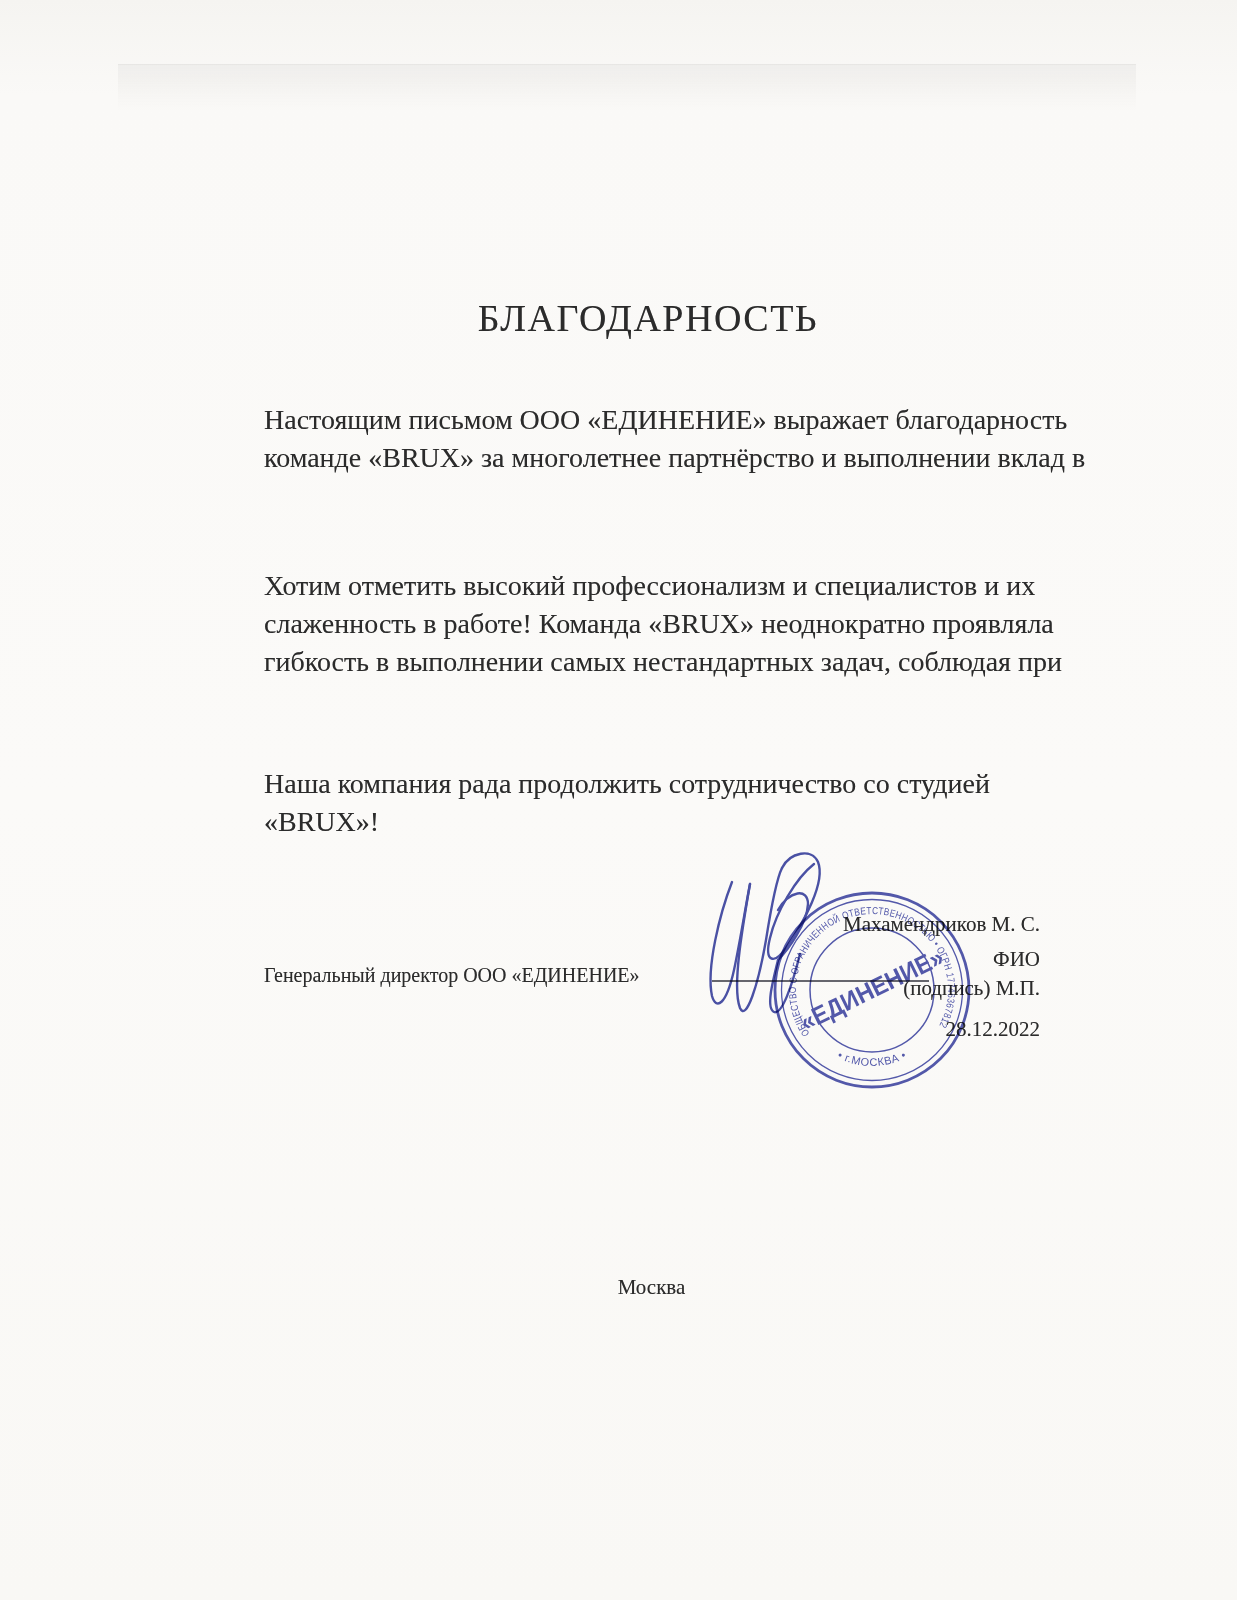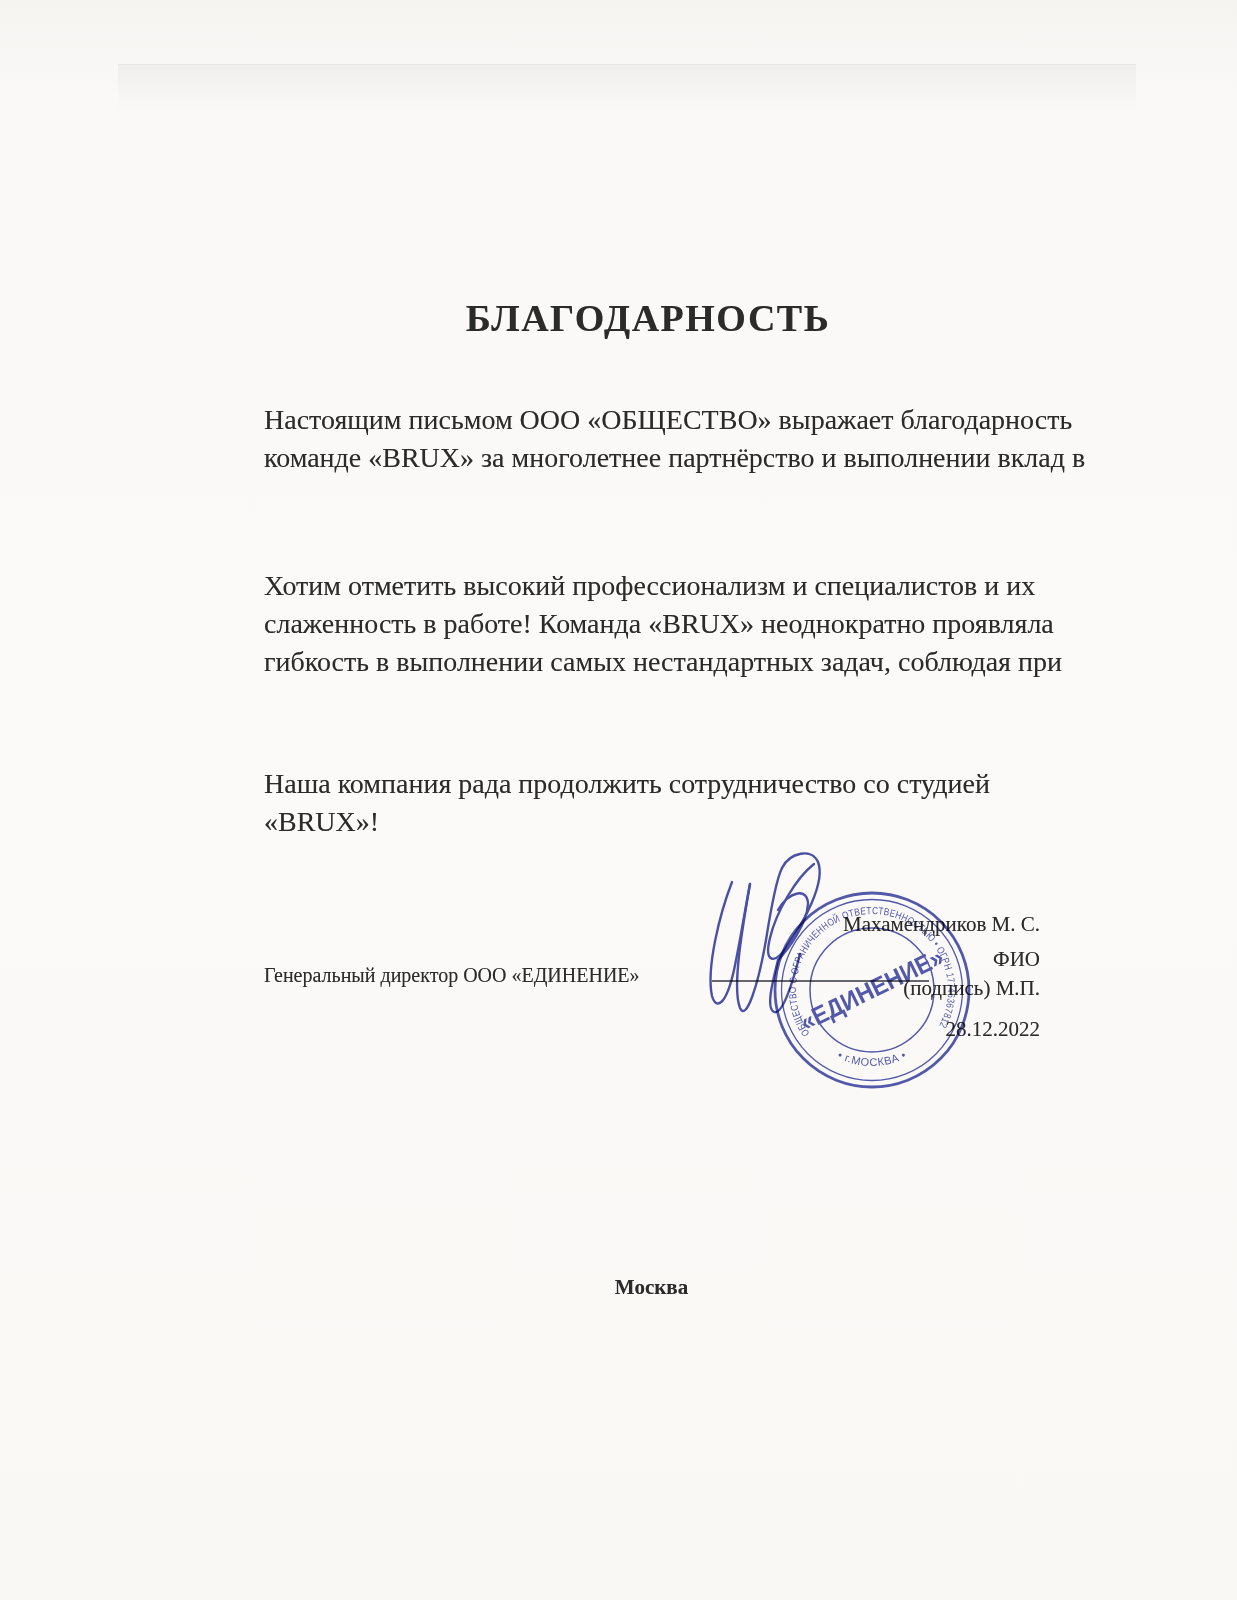--- a/index.html
+++ b/index.html
@@ -15,53 +15,53 @@
   }
   .scan-edge-top{
     position:absolute;left:118px;top:64px;width:1018px;height:46px;
     background:linear-gradient(180deg,rgba(120,115,110,0.07),rgba(120,115,110,0.0));
     border-top:1px solid rgba(90,85,80,0.10);
   }
   .doc-text{color:#2b2b2b;text-shadow:0 0 0.5px rgba(40,40,40,0.35);}
   .title{
     position:absolute;left:264px;top:296px;width:768px;
     text-align:center;font-size:38px;line-height:44px;letter-spacing:1.5px;
-    font-weight:700;
+    font-weight:400;
   }
   .para{position:absolute;left:264px;width:790px;font-size:28px;line-height:38px;}
   .para div{white-space:nowrap;}
   .p1{top:401px;}
   .p2{top:567px;}
   .p3{top:765px;}
   .sig-left{position:absolute;left:264px;top:964px;font-size:20px;white-space:nowrap;}
   .sig-right{position:absolute;right:197px;font-size:21px;white-space:nowrap;text-align:right;}
   .sr-name{top:912px;margin-left:16px;}
   .sr-fio{top:947px;}
   .sr-sign{top:976px;}
   .sr-date{top:1009px;margin-top:8px;}
-  .footer-city{position:absolute;left:264px;top:1275px;width:775px;text-align:center;font-size:21px;font-weight:bold;}
+  .footer-city{position:absolute;left:264px;top:1275px;width:775px;text-align:center;font-size:21px;}
   .signature-wrap{position:absolute;left:690px;top:838px;width:260px;height:200px;mix-blend-mode:multiply;}
   .sig-line{
     position:absolute;left:712px;top:980px;width:217px;height:2px;
     background:rgba(45,45,55,0.72);
   }
   .stamp-wrap{position:absolute;left:762px;top:880px;width:220px;height:220px;mix-blend-mode:multiply;opacity:0.88;}
   .stamp-wrap svg{display:block;}
 </style>
 </head>
 <body>
 
 <div class="page">
 
   <div class="scan-edge-top"></div>
 
   <div class="title doc-text">БЛАГОДАРНОСТЬ</div>
 
   <div class="para p1 doc-text">
-    <div>Настоящим письмом ООО «ОБЩЕСТВО» выражает благодарность</div>
+    <div>Настоящим письмом ООО «ЕДИНЕНИЕ» выражает благодарность</div>
     <div>команде «BRUX» за многолетнее партнёрство и выполнении вклад в</div>
   </div>
 
   <div class="para p2 doc-text">
     <div>Хотим отметить высокий профессионализм и специалистов и их</div>
     <div>слаженность в работе! Команда «BRUX» неоднократно проявляла</div>
     <div>гибкость в выполнении самых нестандартных задач, соблюдая при</div>
   </div>
 
   <div class="para p3 doc-text">

